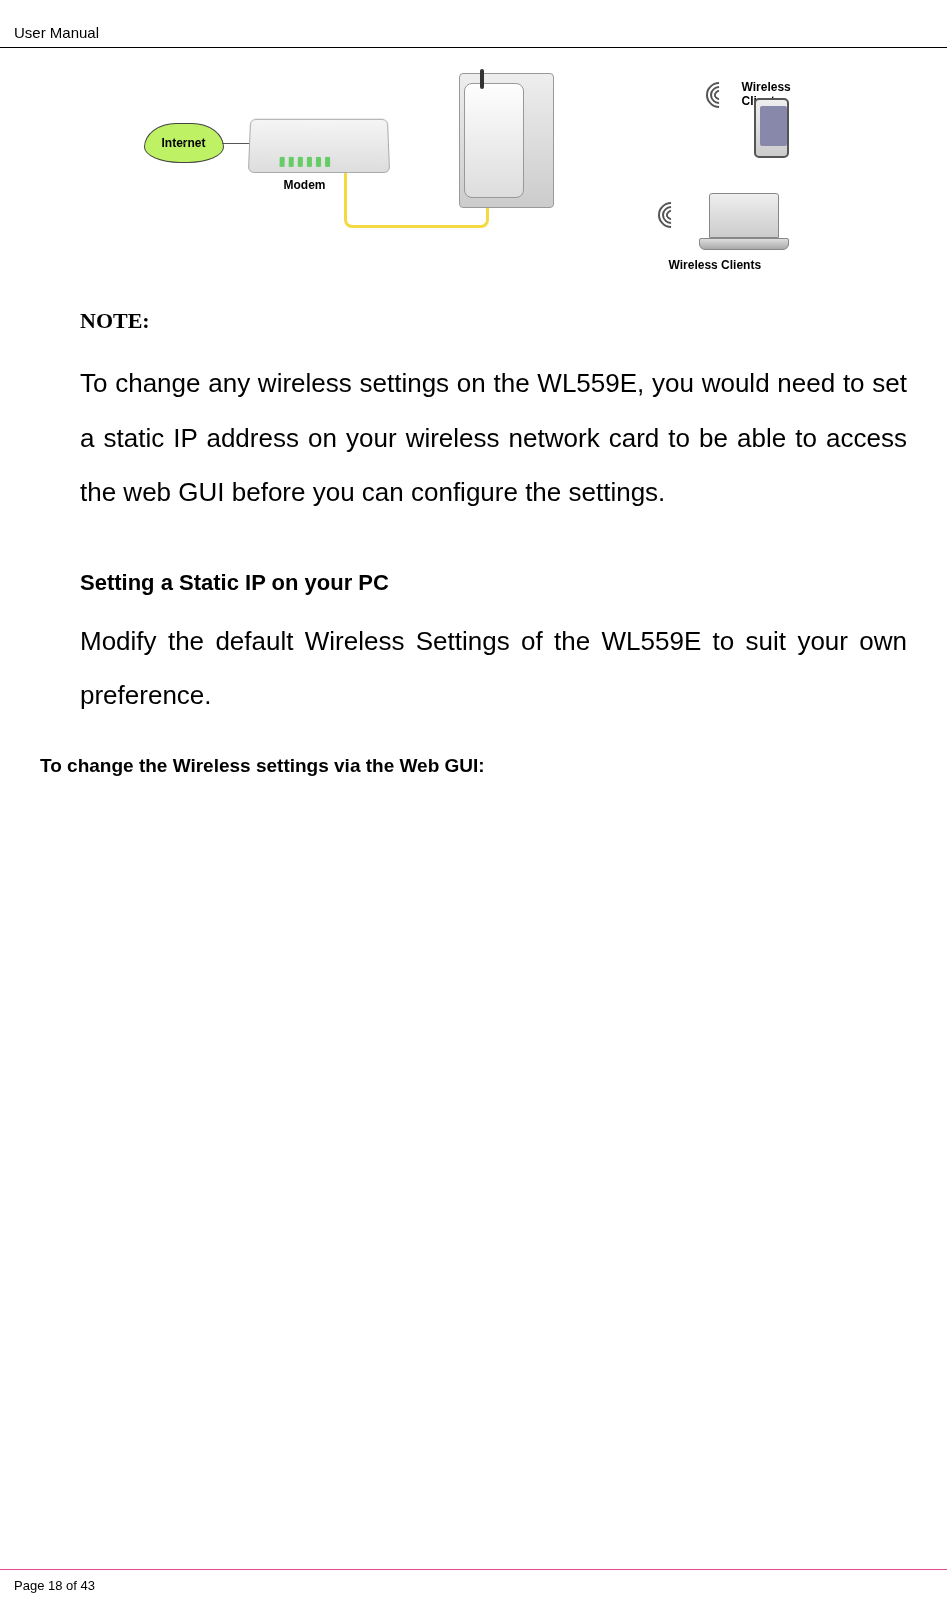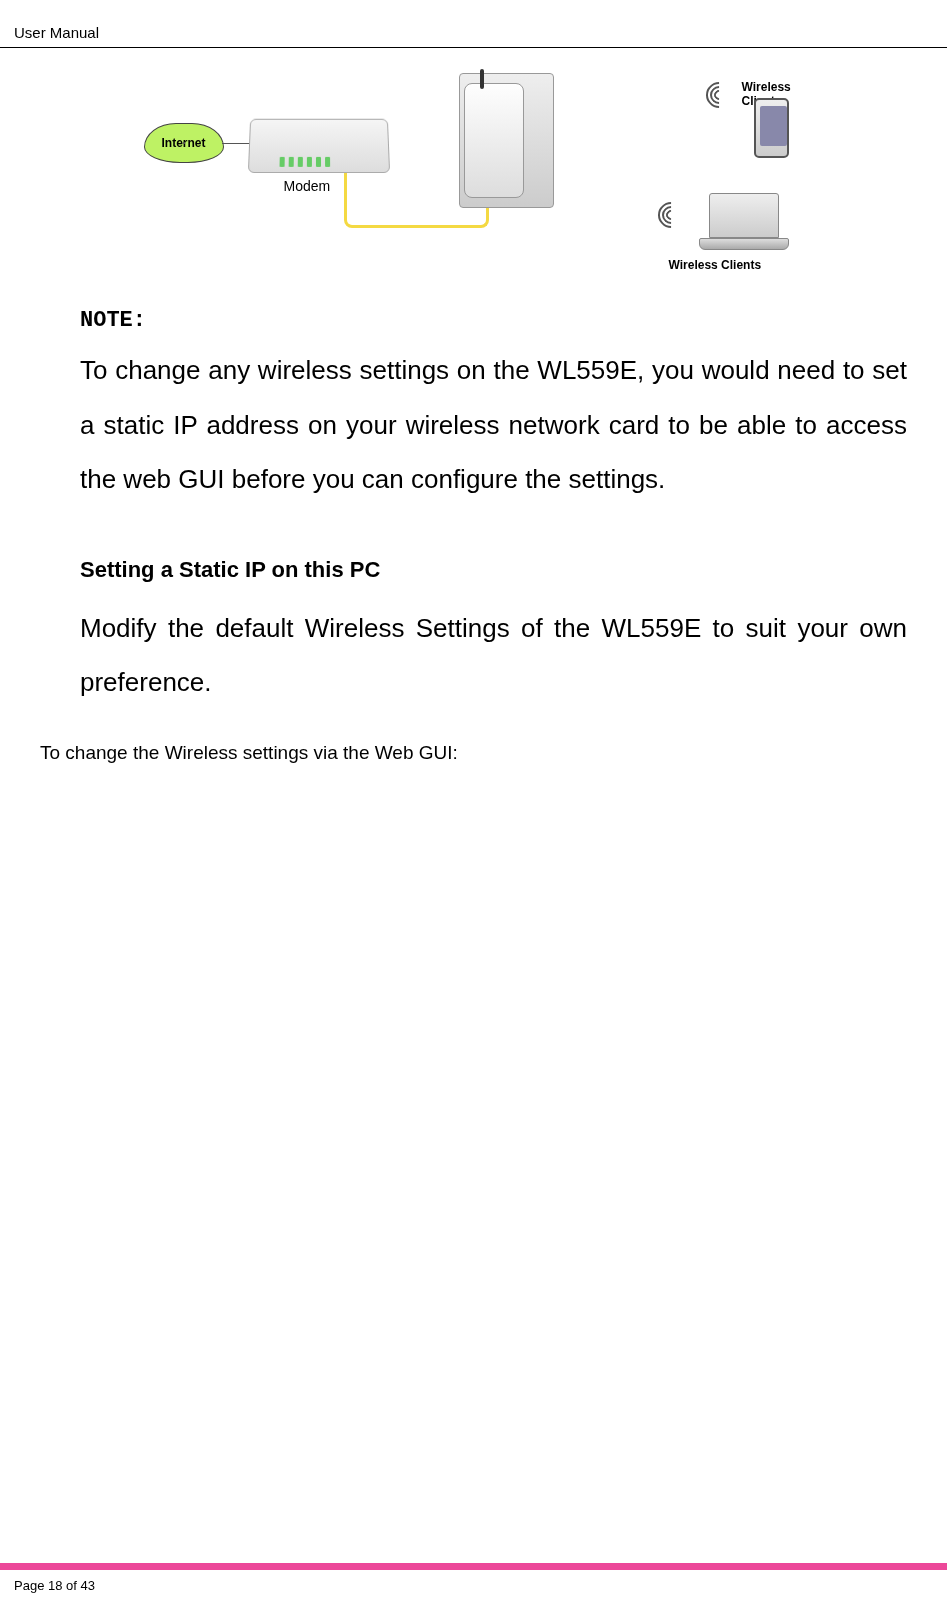--- a/index.html
+++ b/index.html
@@ -61,21 +61,21 @@
       display: flex; gap: 4px;
     }
     .modem-led {
       width: 5px; height: 10px;
       background: #6c6;
       border-radius: 1px;
     }
     .modem-label {
       position: absolute;
       left: 170px; top: 120px;
-      font-size: 14px; font-weight: normal;
+      font-size: 12px; font-weight: bold;
     }
     .line-internet-modem {
       position: absolute;
       left: 108px; top: 85px;
       width: 28px; height: 1px;
       background: #555;
     }
     .outlet {
       position: absolute;
       left: 345px; top: 15px;
@@ -144,22 +144,22 @@
     .wc-label-top { position:absolute; left:628px; top:22px; font-size:12px; font-weight:bold; }
     .wc-label-bot { position:absolute; left:555px; top:200px; font-size:12px; font-weight:bold; }
 
     .body-text {
       padding-left: 40px;
       padding-right: 0px;
     }
     .note-heading {
       font-size: 22px;
       font-weight: bold;
-      margin-bottom: 10px;
-      font-family: Liberation Mono, monospace;
+      margin-bottom: 22px;
+      font-family: Liberation Serif, serif;
     }
     .para {
       font-size: 26px;
       line-height: 2.1;
       text-align: justify;
       margin-bottom: 28px;
     }
     .subheading {
       font-size: 22px;
       font-weight: bold;
@@ -169,39 +169,39 @@
     .section-title {
       font-size: 40px;
       font-weight: bold;
       margin-top: 260px;
       margin-bottom: 20px;
       padding-left: 0;
       margin-left: -40px;
     }
     .subsection-heading {
       font-size: 19px;
-      font-weight: normal;
+      font-weight: bold;
       margin-top: 32px;
       margin-bottom: 14px;
       margin-left: -40px;
     }
     .ol {
       padding-left: 28px;
     }
     .ol-item {
       font-size: 22px;
       font-weight: bold;
       line-height: 2.1;
       list-style-position: outside;
     }
     .footer {
       position: absolute;
       bottom: 0;
       left: 0; right: 0;
-      border-top: 7px solid #ec4899;
+      border-top: 1px solid #ec4899;
       padding: 8px 14px;
       font-size: 13px;
     }
   </style>
 </head>
 <body>
 
 <div class="header">
   <span>User Manual</span>
 </div>
@@ -243,21 +243,21 @@
       <div class="laptop-screen"></div>
         <div class="laptop-base"></div>
     </div>
     <div class="wc-label-bot">Wireless Clients</div>
   </div>
 
   <div class="body-text">
     <div class="note-heading">NOTE:</div>
     <div class="para">To change any wireless settings on the WL559E, you would need to set a static IP address on your wireless network card to be able to access the web GUI before you can configure the settings.</div>
 
-    <div class="subheading">Setting a Static IP on this PC</div>
+    <div class="subheading">Setting a Static IP on your PC</div>
 
     <div class="para">Modify the default Wireless Settings of the WL559E to suit your own preference.</div>
 
     <div class="subsection-heading">To change the Wireless settings via the Web GUI:</div>
 
   </div>
 
 </div>
 
 <div class="footer">

